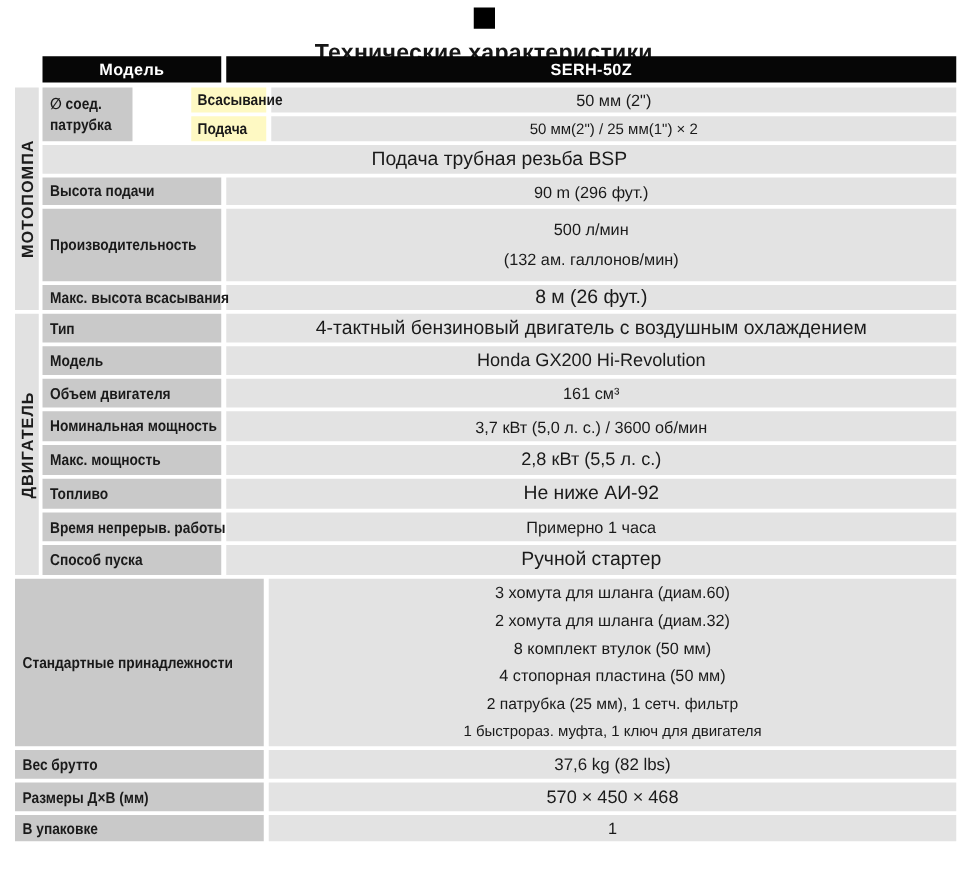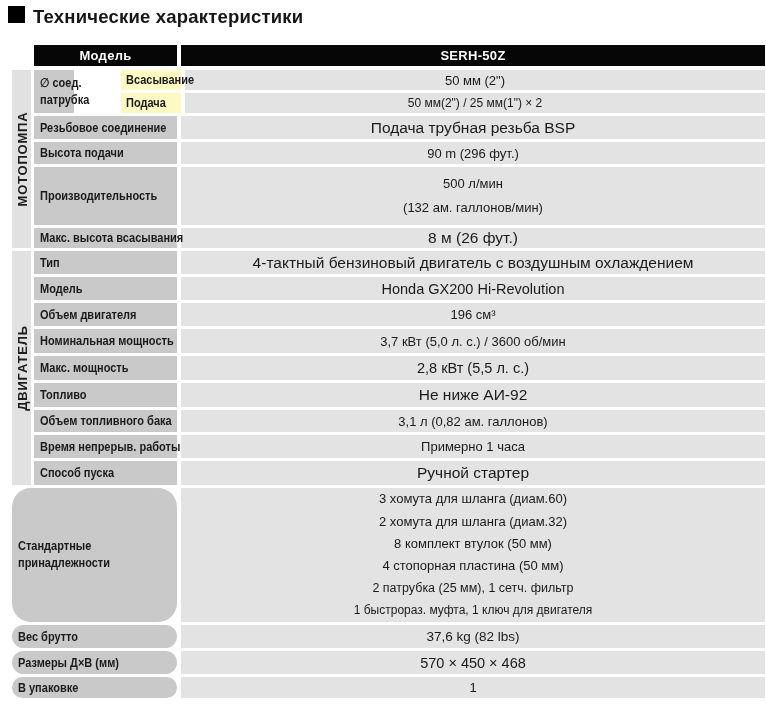--- a/index.html
+++ b/index.html
@@ -6,21 +6,21 @@
   html,body { background: #ffffff; }
   body {
     width: 766px; height: 710px;
     font-family: "Liberation Sans", "DejaVu Sans", sans-serif;
     color: #1a1a1a;
     overflow: hidden;
   }
   .page { width: 766px; height: 710px; background: #fff; padding-top: 6px; }
 
   
-  .title-row { display: flex; align-items: flex-start; gap: 8px; margin: 0 0 15px 8px; height: 24px; }
+  .title-row { display: flex; align-items: center; gap: 8px; margin: 0 0 15px 8px; height: 24px; flex-direction: column; }
   .title-square { width: 17px; height: 17px; background: #000; flex: 0 0 auto; }
   .title { font-size: 18.5px; font-weight: 600; letter-spacing: 0.2px; color: #161616; }
 
   
   .table { margin-left: 12px; width: 753px; display: flex; flex-direction: column; gap: 3px; }
   .row { display: flex; }
   .cell { display: flex; align-items: center; }
 
   .header-row { height: 21px; margin-bottom: 1px; }
   .strip-spacer { width: 22px; flex: 0 0 auto; }
@@ -49,29 +49,29 @@
     font-size: 13px; flex-direction: column;
   }
   .ltext {
     font-weight: bold; font-size: 12.5px; white-space: nowrap;
     transform: scaleX(0.88); transform-origin: left center; letter-spacing: 0;
   }
   .ltext.wrap { white-space: normal; line-height: 1.35; }
 
   
   .dual { display: flex; height: 43px; }
-  .dual-label { width: 40px; margin-right: 3px; flex: 0 0 auto; height: 43px; }
+  .dual-label { width: 72px; margin-right: 3px; flex: 0 0 auto; height: 43px; }
   .dual-col { flex: 1; display: flex; flex-direction: column; gap: 3px; }
   .sub-row { height: 20px; }
   .sub-label { width: 60px; margin-right: 4px; flex: 0 0 auto; padding-left: 5px; background: #fef9c3;
                display: flex; align-items: center; margin-left: 44px; }
 
   
-  .full-label { width: 165px; margin-right: 4px; flex: 0 0 auto; padding-left: 6px; background: #c9c9c9;
-                display: flex; align-items: center; border-radius: 19px; }
+  .full-label { width: 199px; margin-right: 4px; flex: 0 0 auto; padding-left: 6px; background: #c9c9c9;
+                display: flex; align-items: center; }
 
   .v12 { font-size: 12px; }
   .v13 { font-size: 13px; }
   .v13-5 { font-size: 13.5px; }
   .v14 { font-size: 14.5px; }
   .v15 { font-size: 15.5px; }
   .vline { line-height: 22.2px; }
   .vline2 { line-height: 24px; }
 </style>
 </head>
@@ -112,23 +112,20 @@
             <div class="row sub-row">
               <div class="sub-label">
                 <span class="ltext">Подача</span>
               </div>
               <div class="cell value v12">50 мм(2") / 25 мм(1") × 2</div>
             </div>
           </div>
         </div>
 
         <div class="row" style="height:23px">
-          <div class="cell label">
-            <span class="ltext">Резьбовое соединение</span>
-          </div>
           <div class="cell value v15">Подача трубная резьба BSP</div>
         </div>
 
         <div class="row" style="height:22px">
           <div class="cell label">
             <span class="ltext">Высота подачи</span>
           </div>
           <div class="cell value v13">90 m (296 фут.)</div>
         </div>
 
@@ -169,21 +166,21 @@
           <div class="cell label">
             <span class="ltext">Модель</span>
           </div>
           <div class="cell value v14">Honda GX200 Hi-Revolution</div>
         </div>
 
         <div class="row" style="height:23px">
           <div class="cell label">
             <span class="ltext">Объем двигателя</span>
           </div>
-          <div class="cell value v13">196 см³</div>
+          <div class="cell value v13">161 см³</div>
         </div>
 
         <div class="row" style="height:24px">
           <div class="cell label">
             <span class="ltext">Номинальная мощность</span>
           </div>
           <div class="cell value v13">3,7 кВт (5,0 л. с.) / 3600 об/мин</div>
         </div>
 
         <div class="row" style="height:24px">
@@ -193,26 +190,20 @@
           <div class="cell value v14">2,8 кВт (5,5 л. с.)</div>
         </div>
 
         <div class="row" style="height:24px">
           <div class="cell label">
             <span class="ltext">Топливо</span>
           </div>
           <div class="cell value v15">Не ниже АИ-92</div>
         </div>
 
-        <div class="row" style="height:22px">
-          <div class="cell label">
-            <span class="ltext">Объем топливного бака</span>
-          </div>
-          <div class="cell value v13">3,1 л (0,82 ам. галлонов)</div>
-        </div>
 
         <div class="row" style="height:23px">
           <div class="cell label">
             <span class="ltext">Время непрерыв. работы</span>
           </div>
           <div class="cell value v13">Примерно 1 часа</div>
         </div>
 
         <div class="row" style="height:24px">
           <div class="cell label">

